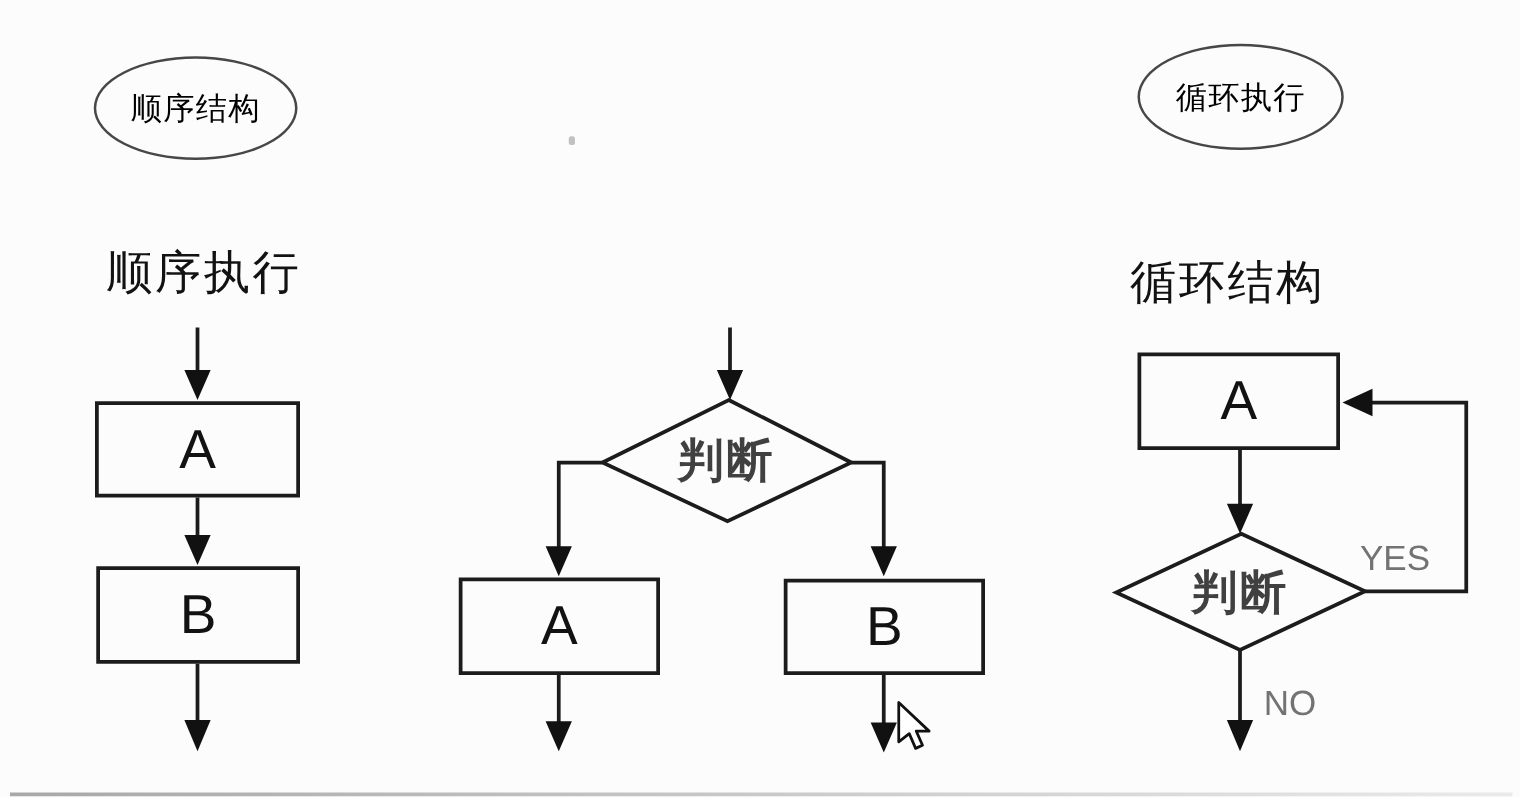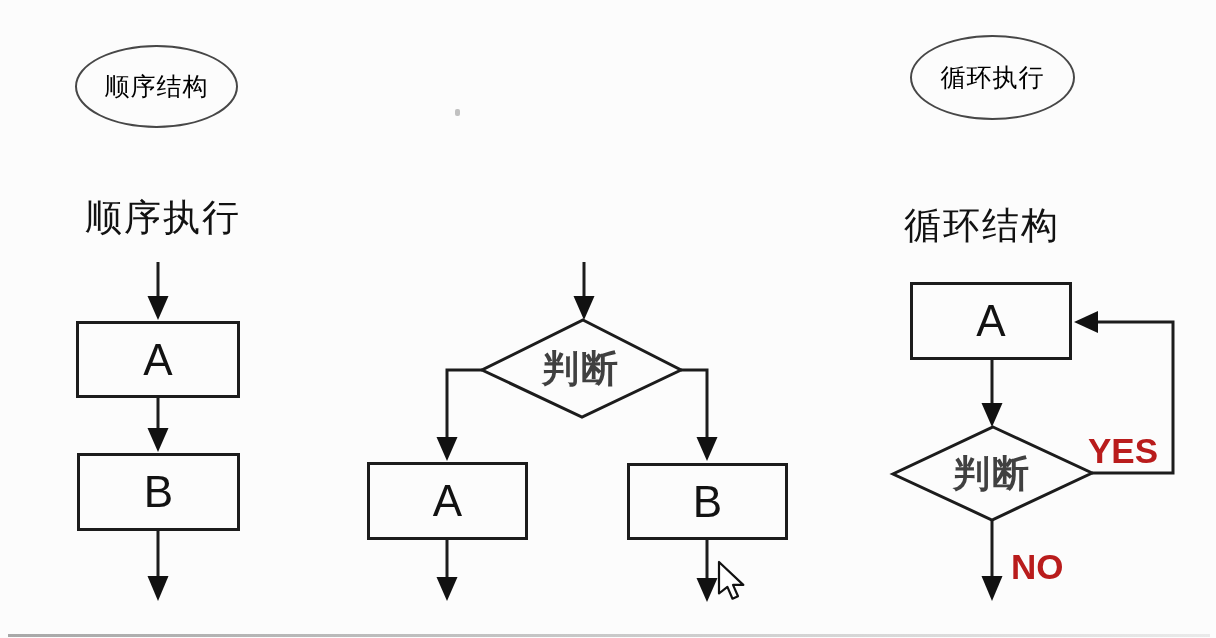--- a/index.html
+++ b/index.html
@@ -63,23 +63,23 @@
     width: 200px;
     text-align: center;
     font-size: 37px;
     font-weight: 600;
     color: #404040;
     letter-spacing: 2px;
     line-height: 1.0;
   }
   .edge-label {
     position: absolute;
-    font-size: 35px;
-    font-weight: 700;
-    color: #b91c1c;
+    font-size: 28px;
+    font-weight: 400;
+    color: #737373;
     line-height: 1.0;
   }
   .tiny-dot {
     position: absolute;
     left: 455px; top: 109px;
     width: 5px; height: 7px;
     background: #8f8f8f;
     opacity: 0.55;
     border-radius: 2px;
   }

